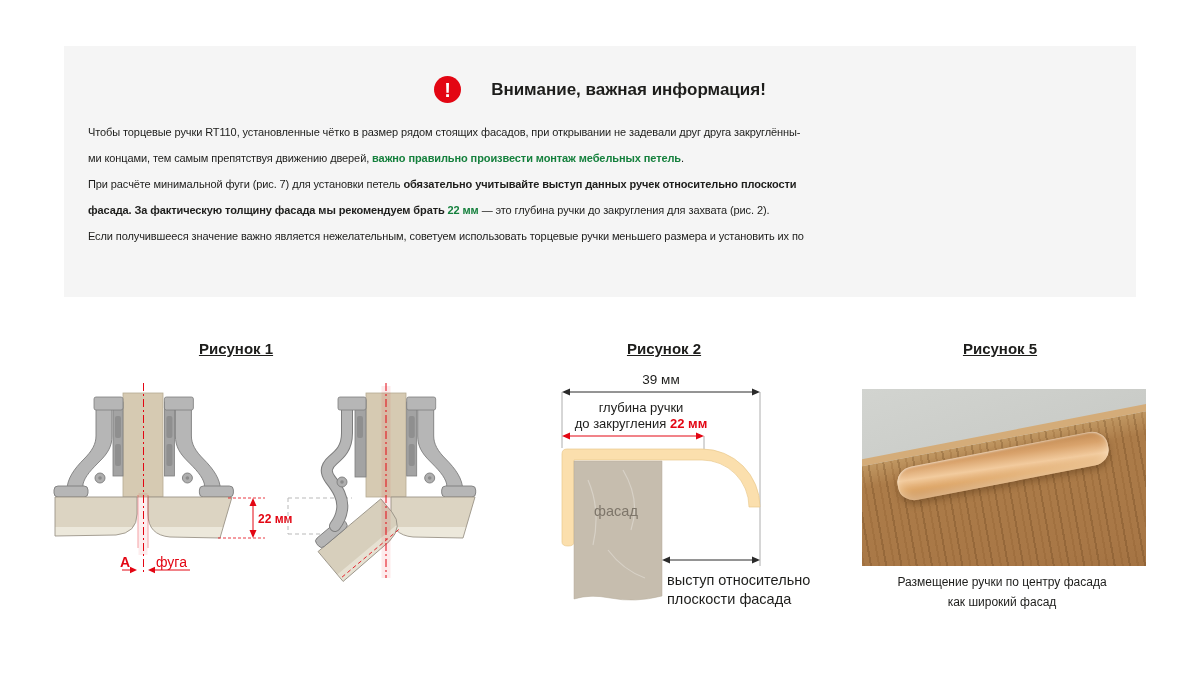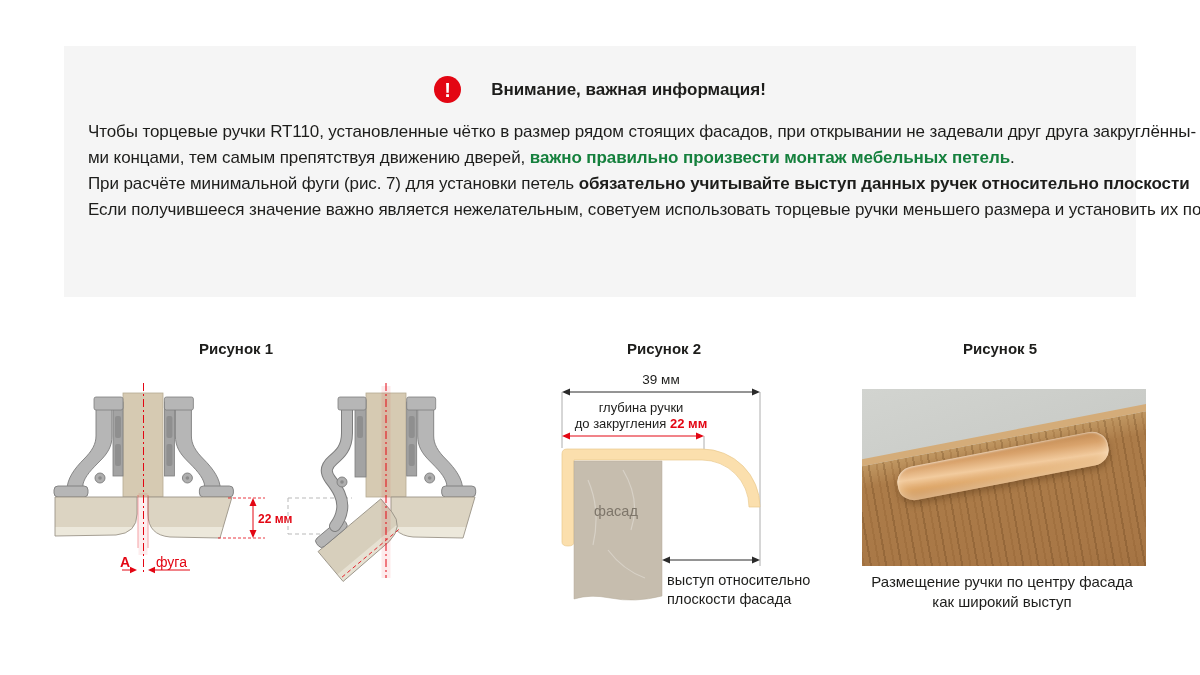--- a/index.html
+++ b/index.html
@@ -4,63 +4,64 @@
 <style>
   html,body{margin:0;padding:0;background:#ffffff;}
   .page{position:relative;width:1200px;height:675px;background:#fff;overflow:hidden;
         font-family:"Liberation Sans",sans-serif;color:#1d1d1b;}
   .notice-panel{position:absolute;left:64px;top:46px;width:1072px;height:251px;background:#f5f5f5;}
   .notice-header{display:flex;align-items:center;justify-content:center;gap:30px;padding-top:30px;}
   .warn-icon{width:27px;height:27px;border-radius:50%;background:#e30613;color:#fff;
              display:flex;align-items:center;justify-content:center;
              font-weight:bold;font-size:20px;line-height:1;}
   .notice-title{font-weight:bold;font-size:17px;}
-  .notice-body{margin:16px 22px 11px 24px;font-size:17px;line-height:26px;letter-spacing:-0.1px;}
+  .notice-body{margin:16px 22px 11px 24px;font-size:11px;line-height:26px;letter-spacing:-0.1px;}
   .tline{white-space:nowrap;}
   .b{font-weight:bold;}
   .r{color:#15803d;}
   .fig-title{position:absolute;top:340px;transform:translateX(-50%);
-             font-weight:bold;font-size:15px;white-space:nowrap;}
+             font-weight:bold;font-size:15px;white-space:nowrap;text-decoration:underline;}
   #fig1-title{left:236px;} #fig2-title{left:664px;} #fig3-title{left:1000px;}
   .figsvg{position:absolute;}
   #fig1-svg{left:52px;top:338px;}
   #fig2-svg{left:553px;top:370px;}
   
   .photo{position:absolute;left:862px;top:389px;width:284px;height:177px;overflow:hidden;
          background:linear-gradient(160deg,#d2d4d0 0%,#c7c9c5 55%,#bfc1bd 100%);}
   .wood{position:absolute;left:-40px;top:78px;width:420px;height:220px;
         transform:rotate(-11deg);transform-origin:0 0;
         border-top:7px solid #d4ac79;
         background:
           repeating-linear-gradient(91deg, rgba(82,48,14,0.22) 0 2px, rgba(0,0,0,0) 2px 8px,
              rgba(126,80,34,0.20) 8px 10px, rgba(0,0,0,0) 10px 15px),
           linear-gradient(180deg,#c09762 0,#ac7c49 22px,#a87746 55%,#9c6b3c 100%);}
   .photo-handle{position:absolute;left:34px;top:60px;width:214px;height:34px;
         transform:rotate(-11deg);border-radius:17px/15px;
         background:linear-gradient(183deg,#c18a52 0%,#d9a36c 26%,#f2cb9e 52%,#dda566 74%,#b87c42 100%);
         box-shadow:0 4px 7px rgba(60,35,10,0.35), inset 0 1px 2px rgba(255,255,255,0.55),
                    inset 0 -5px 9px rgba(255,236,206,0.5);}
   .photo-caption{position:absolute;left:1002px;top:572px;transform:translateX(-50%);
-        text-align:center;font-size:15px;line-height:20px;white-space:nowrap;}
+        text-align:center;font-size:12px;line-height:20px;white-space:nowrap;}
   text{font-family:"Liberation Sans",sans-serif;}
 </style>
 </head>
 <body>
 
 <div class="page">
 
   <div class="notice-panel">
     <div class="notice-header">
       <div class="warn-icon">!</div>
       <div class="notice-title">Внимание, важная информация!</div>
     </div>
     <div class="notice-body">
       <div class="tline"><span>Чтобы  торцевые ручки RT110, установленные чётко в размер рядом стоящих фасадов, при открывании не задевали друг друга закруглённы-</span></div>
       <div class="tline"><span>ми концами, тем самым препятствуя движению дверей, </span><span class="b r">важно правильно произвести монтаж мебельных петель</span><span>.</span></div>
       <div class="tline"><span>При расчёте минимальной фуги (рис. 7) для установки петель </span><span class="b">обязательно учитывайте выступ данных ручек относительно плоскости</span></div>
+      <div class="tline"><span class="b">фасада. За фактическую толщину фасада мы рекомендуем брать </span><span class="b r">22 мм</span><span> — это глубина ручки до закругления для захвата (рис. 2).</span></div>
       <div class="tline"><span>Если получившееся значение важно является нежелательным, советуем использовать торцевые ручки меньшего размера и установить их по</span></div>
     </div>
   </div>
 
   <div class="fig-title" id="fig1-title">Рисунок 1</div>
   <div class="fig-title" id="fig2-title">Рисунок 2</div>
   <div class="fig-title" id="fig3-title">Рисунок 5</div>
 
   <svg id="fig1-svg" class="figsvg" width="470" height="300" viewBox="0 0 470 300">
     <defs>
@@ -210,16 +211,16 @@
       <text x="114" y="234" font-size="14.5" fill="#1d1d1b">плоскости фасада</text>
     </g>
   </svg>
 
   <div class="photo">
     <div class="wood"></div>
     <div class="photo-handle"></div>
   </div>
   <div class="photo-caption">
     <div>Размещение ручки по центру фасада</div>
-    <div>как широкий выступ</div>
+    <div>как широкий фасад</div>
   </div>
 
 </div>
 
 </body></html>

